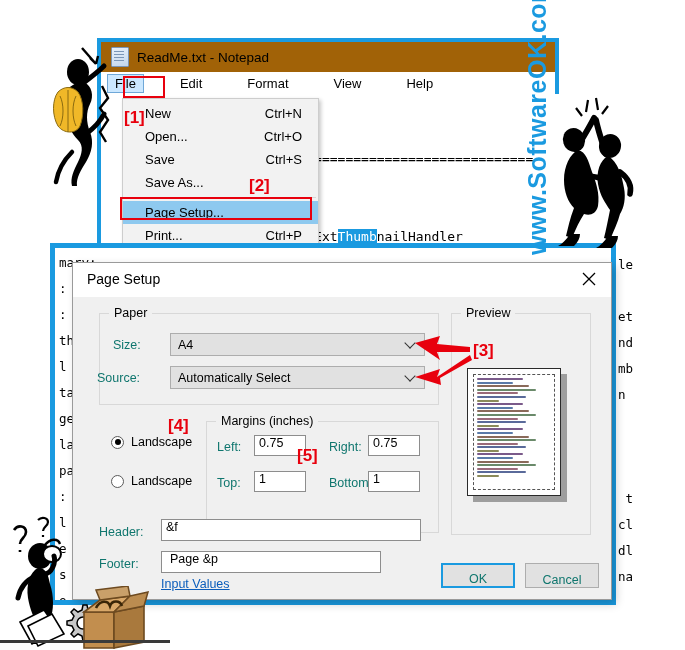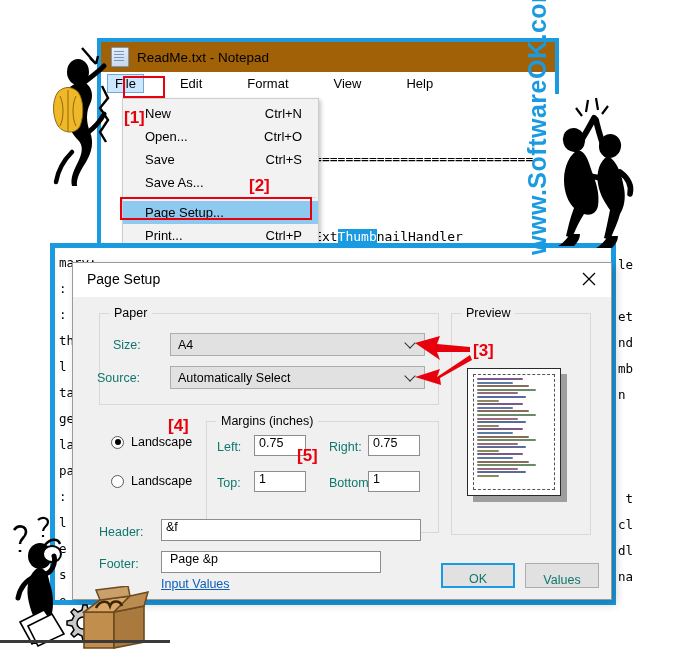--- a/index.html
+++ b/index.html
@@ -350,21 +350,21 @@
   <span id="input-values-link" style="left:88px;top:314px;">Input Values</span>
 
   <div class="group-box" style="left:378px;top:50px;width:140px;height:222px;">
     <span class="group-label">Preview</span>
   </div>
 
   <div class="dlg-btn" id="ok-button" style="left:368px;top:300px;">
     <span>OK</span>
   </div>
   <div class="dlg-btn" id="cancel-button" style="left:452px;top:300px;">
-    <span>Values</span>
+    <span>Cancel</span>
   </div>
 </div>
 
 <div class="abs" id="preview-shadow"></div>
 <div class="abs" id="preview-page">
   <div class="abs" id="preview-inner">
       <div class="pv-line" style="width: 62%; background: rgb(122, 90, 138);"></div>
       <div class="pv-line" style="width: 48%; background: rgb(90, 122, 168);"></div>
       <div class="pv-line" style="width: 70%; background: rgb(138, 106, 90);"></div>
       <div class="pv-line" style="width: 80%; background: rgb(106, 138, 106);"></div>

